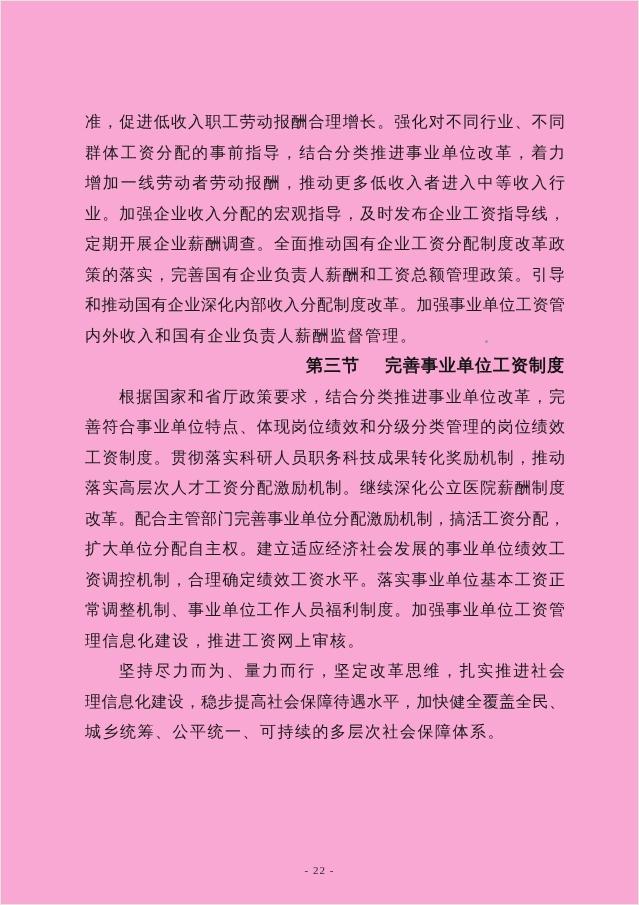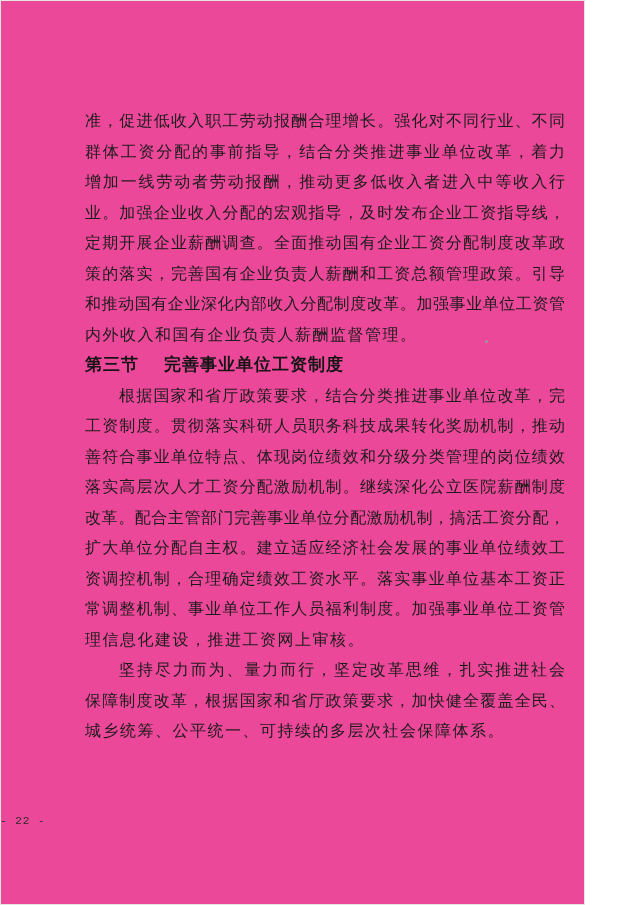--- a/index.html
+++ b/index.html
@@ -7,26 +7,25 @@
     padding: 0;
     background: #ffffff;
   }
   body {
     width: 639px;
     height: 905px;
     font-family: "Liberation Serif", "DejaVu Serif", serif;
   }
   .page {
     position: relative;
-    width: 585px;
+    width: 639px;
     height: 905px;
-    background: #ec4899;
+    background: #f9a8d4;
     box-shadow: inset 0 0 0 1px #e4e4e0;
     overflow: hidden;
-    font-family: Liberation Mono, monospace;
   }
   .content {
     position: absolute;
     left: 85px;
     top: 107px;
     width: 480px;
     color: #1b1b1b;
   }
   .paragraph { margin: 0; }
   .line {
@@ -40,34 +39,35 @@
   }
   .line.last {
     text-align: center;
     text-align-last: left;
     letter-spacing: 1.5px;
   }
   .line.indent { text-indent: 34px; }
   .heading {
     height: 30.5px;
     line-height: 30.5px;
-    text-align: left;
+    text-align: right;
     font-weight: bold;
     color: #141414;
     letter-spacing: 1px;
   }
   .heading.section { font-size: 17px; }
   .heading.chapter { font-size: 18px; }
   .heading .h-label { margin-right: 25px; }
   .heading.chapter .h-label { margin-right: 16px; }
   .page-number {
     position: absolute;
     left: 0;
-    top: 815px;
+    top: 864px;
     width: 100%;
+    text-align: center;
     font-size: 11px;
     color: #2a2a2a;
     letter-spacing: 1px;
   }
   .speck {
     position: absolute;
     left: 485px;
     top: 340px;
     width: 3px;
     height: 3px;
@@ -86,30 +86,30 @@
         <div class="line">增加一线劳动者劳动报酬，推动更多低收入者进入中等收入行</div>
         <div class="line">业。加强企业收入分配的宏观指导，及时发布企业工资指导线，</div>
         <div class="line">定期开展企业薪酬调查。全面推动国有企业工资分配制度改革政</div>
         <div class="line">策的落实，完善国有企业负责人薪酬和工资总额管理政策。引导</div>
         <div class="line">和推动国有企业深化内部收入分配制度改革。加强事业单位工资管</div>
         <div class="line last">内外收入和国有企业负责人薪酬监督管理。</div>
       </div>
       <div class="heading section"><span class="h-label">第三节</span><span class="h-title">完善事业单位工资制度</span></div>
       <div class="paragraph">
         <div class="line indent">根据国家和省厅政策要求，结合分类推进事业单位改革，完</div>
+        <div class="line">善符合事业单位特点、体现岗位绩效和分级分类管理的岗位绩效</div>
         <div class="line">工资制度。贯彻落实科研人员职务科技成果转化奖励机制，推动</div>
-        <div class="line">善符合事业单位特点、体现岗位绩效和分级分类管理的岗位绩效</div>
         <div class="line">落实高层次人才工资分配激励机制。继续深化公立医院薪酬制度</div>
         <div class="line">改革。配合主管部门完善事业单位分配激励机制，搞活工资分配，</div>
         <div class="line">扩大单位分配自主权。建立适应经济社会发展的事业单位绩效工</div>
         <div class="line">资调控机制，合理确定绩效工资水平。落实事业单位基本工资正</div>
         <div class="line">常调整机制、事业单位工作人员福利制度。加强事业单位工资管</div>
         <div class="line last">理信息化建设，推进工资网上审核。</div>
       </div>
       <div class="paragraph">
         <div class="line indent">坚持尽力而为、量力而行，坚定改革思维，扎实推进社会</div>
-        <div class="line">保障制度改革，根据国家和省厅政策要求，加快健全覆盖全民、</div>
+        <div class="line">理信息化建设，稳步提高社会保障待遇水平，加快健全覆盖全民、</div>
         <div class="line last">城乡统筹、公平统一、可持续的多层次社会保障体系。</div>
       </div>
     </div>
   <div class="speck"></div>
   <div class="page-number">- 22 -</div>
 </div>
 
 </body></html>

